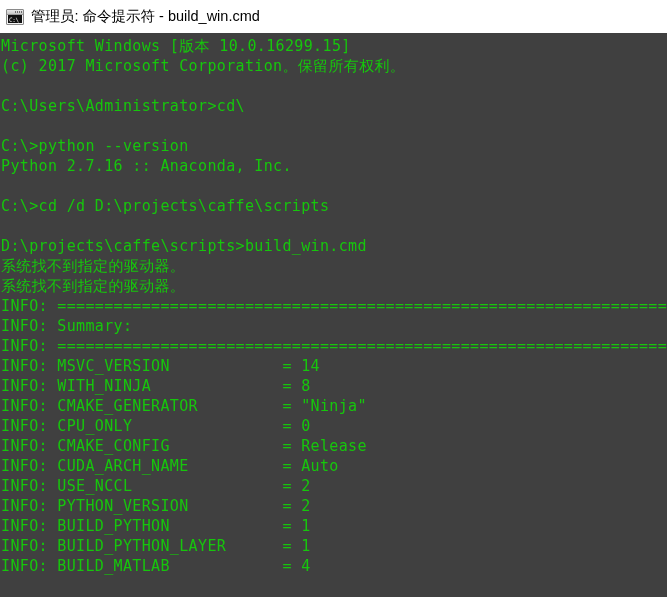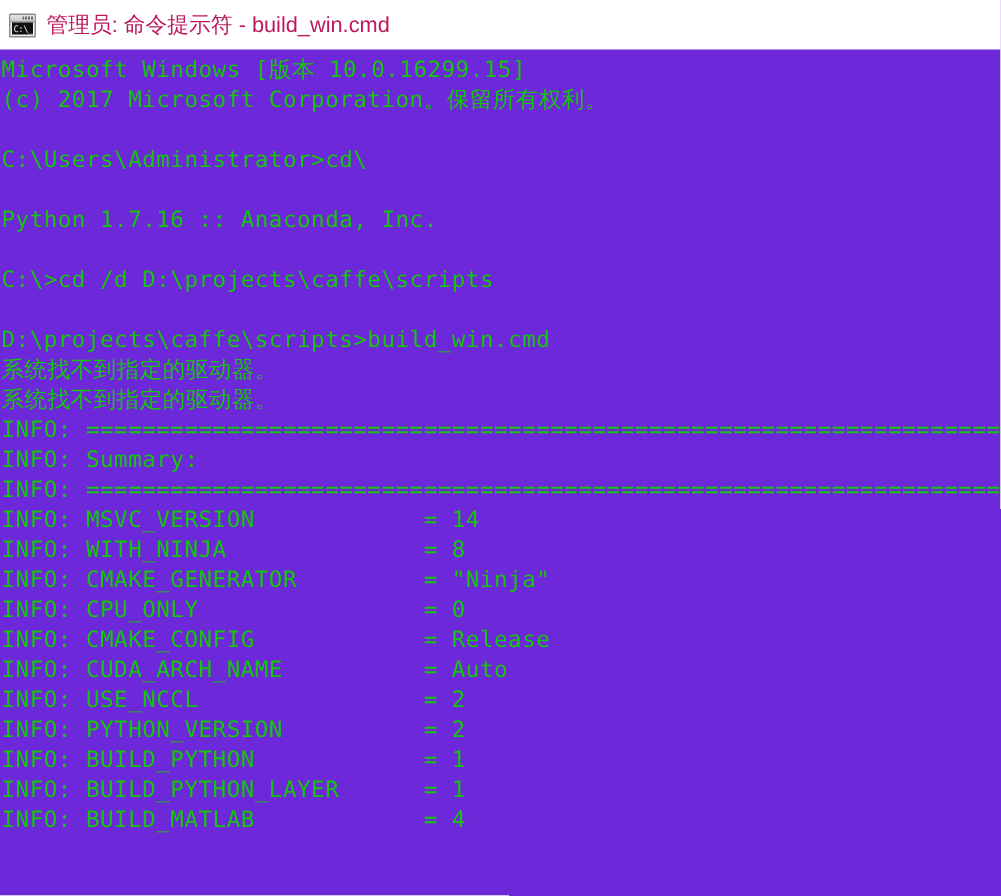--- a/index.html
+++ b/index.html
@@ -60,33 +60,33 @@
     font-size: 6px;
     line-height: 9px;
     letter-spacing: -0.4px;
     padding-left: 1px;
     box-sizing: border-box;
     overflow: hidden;
     white-space: nowrap;
   }
   #title-text {
     font-size: 14.5px;
-    color: #be185d;
+    color: #000000;
     white-space: nowrap;
     letter-spacing: 0px;
   }
 
   
   #console {
     position: absolute;
     left: 0;
     top: 33px;
     width: 667px;
     height: 564px;
-    background: #6d28d9;
+    background: #404040;
     overflow: hidden;
     color: #16c60c;
     font-family: "DejaVu Sans Mono", "Liberation Mono", monospace;
     font-size: 15px;
     line-height: 20px;
     padding: 3px 0 0 1px;
     box-sizing: border-box;
   }
   .cline {
     white-space: pre;
@@ -113,21 +113,22 @@
     </div>
     <div id="title-text">管理员: 命令提示符 - build_win.cmd</div>
   </div>
 
   <div id="console">
     <div class="cline">Microsoft Windows [版本 10.0.16299.15]</div>
     <div class="cline">(c) 2017 Microsoft Corporation。保留所有权利。</div>
     <div class="cline blank"></div>
     <div class="cline">C:\Users\Administrator&gt;cd\</div>
     <div class="cline blank"></div>
-    <div class="cline">Python 1.7.16 :: Anaconda, Inc.</div>
+    <div class="cline">C:\&gt;python --version</div>
+    <div class="cline">Python 2.7.16 :: Anaconda, Inc.</div>
     <div class="cline blank"></div>
     <div class="cline">C:\&gt;cd /d D:\projects\caffe\scripts</div>
     <div class="cline blank"></div>
     <div class="cline">D:\projects\caffe\scripts&gt;build_win.cmd</div>
     <div class="cline">系统找不到指定的驱动器。</div>
     <div class="cline">系统找不到指定的驱动器。</div>
     <div class="cline sep">INFO: ============================================================================</div>
     <div class="cline">INFO: Summary:</div>
     <div class="cline sep">INFO: ============================================================================</div>
     <div class="cline">INFO: MSVC_VERSION            = 14</div>

